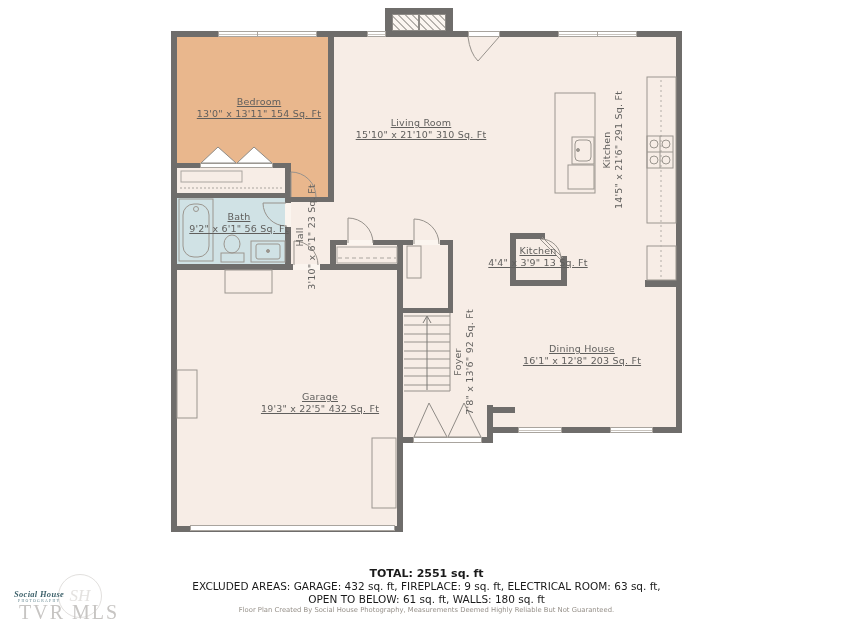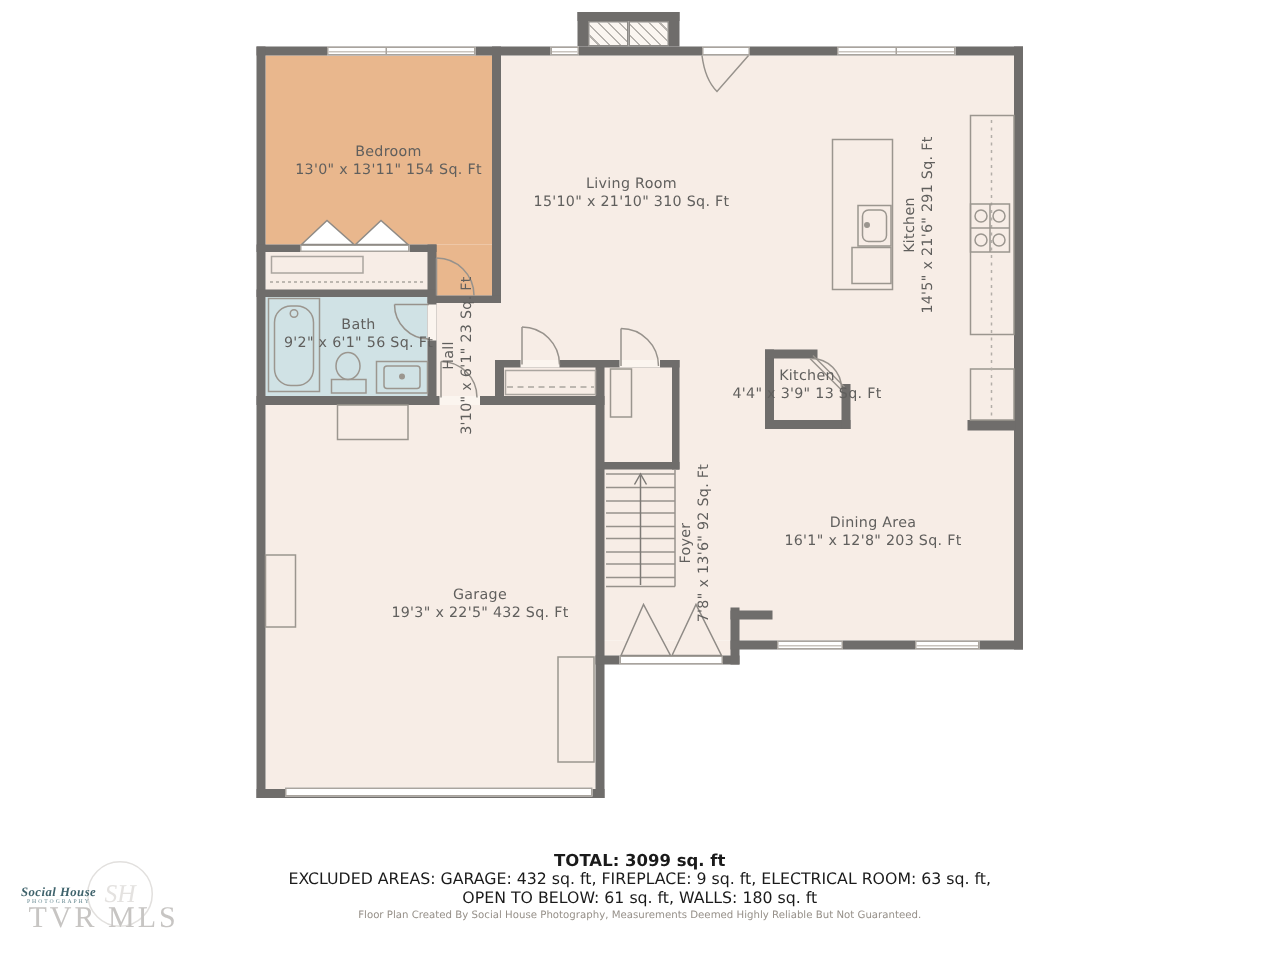--- a/index.html
+++ b/index.html
@@ -16,21 +16,21 @@
   .win{position:absolute;background:#ffffff;border:1px solid #a9a49e;box-sizing:border-box;}
   .win .mull{position:absolute;top:0;bottom:0;width:1px;background:#a9a49e;}
   .win .cline{position:absolute;left:0;right:0;top:50%;height:1px;background:#c9c4be;}
   .opening{position:absolute;background:#fbf5ef;}
   .sill{position:absolute;background:#ffffff;border:1px solid #a9a49e;box-sizing:border-box;}
   
   .hatch{position:absolute;border:1px solid #8d8a86;box-sizing:border-box;
          background:repeating-linear-gradient(45deg,#fbf6f1 0 4px,#b7b3ae 4px 5px);}
   
   .lbl{position:absolute;transform:translateX(-50%);text-align:center;font-size:9.5px;
-       color:#605f5d;line-height:12px;white-space:nowrap;letter-spacing:.2px;}
+       color:#605f5d;line-height:12px;white-space:nowrap;letter-spacing:.2px;text-decoration:underline;}
   .vlbl{position:absolute;transform:translate(-50%,-50%) rotate(-90deg);text-align:center;
         font-size:9.5px;color:#605f5d;line-height:12px;white-space:nowrap;letter-spacing:.2px;}
   
   .footer{position:absolute;left:0;top:568px;width:853px;text-align:center;color:#1a1a1a;}
   .footer .t1{font-size:11px;font-weight:bold;line-height:12px;}
   .footer .tl{font-size:10.5px;line-height:12.5px;}
   .footer .disc{margin-top:1px;font-size:6.8px;color:#969089;line-height:8px;}
   
   .logo{position:absolute;left:0;top:570px;width:130px;height:64px;font-family:Liberation Serif, serif;}
   .logo .ring{position:absolute;left:58px;top:4px;width:42px;height:42px;border:1px solid #e2e0de;
@@ -259,34 +259,34 @@
   </div>
   <div class="vlbl" style="left:306px;top:237px;">
     <div>Hall</div>
     <div>3'10" x 6'1" 23 Sq. Ft</div>
   </div>
   <div class="lbl" style="left:538px;top:245px;">
     <div>Kitchen</div>
     <div>4'4" x 3'9" 13 Sq. Ft</div>
   </div>
   <div class="lbl" style="left:582px;top:343px;">
-    <div>Dining Area</div>
+    <div>Dining House</div>
     <div>16'1" x 12'8" 203 Sq. Ft</div>
   </div>
   <div class="vlbl" style="left:464px;top:362px;">
     <div>Foyer</div>
     <div>7'8" x 13'6" 92 Sq. Ft</div>
   </div>
   <div class="lbl" style="left:292px;top:391px;margin-left:28px;">
     <div>Garage</div>
     <div>19'3" x 22'5" 432 Sq. Ft</div>
   </div>
 
   <div class="footer">
-    <div class="t1">TOTAL: 3099 sq. ft</div>
+    <div class="t1">TOTAL: 2551 sq. ft</div>
     <div class="tl">EXCLUDED AREAS: GARAGE: 432 sq. ft, FIREPLACE: 9 sq. ft, ELECTRICAL ROOM: 63 sq. ft,</div>
     <div class="tl">OPEN TO BELOW: 61 sq. ft, WALLS: 180 sq. ft</div>
     <div class="disc">Floor Plan Created By Social House Photography, Measurements Deemed Highly Reliable But Not Guaranteed.</div>
   </div>
 
   <div class="logo">
     <div class="ring">
       <span>SH</span>
     </div>
     <div class="script">Social House</div>

